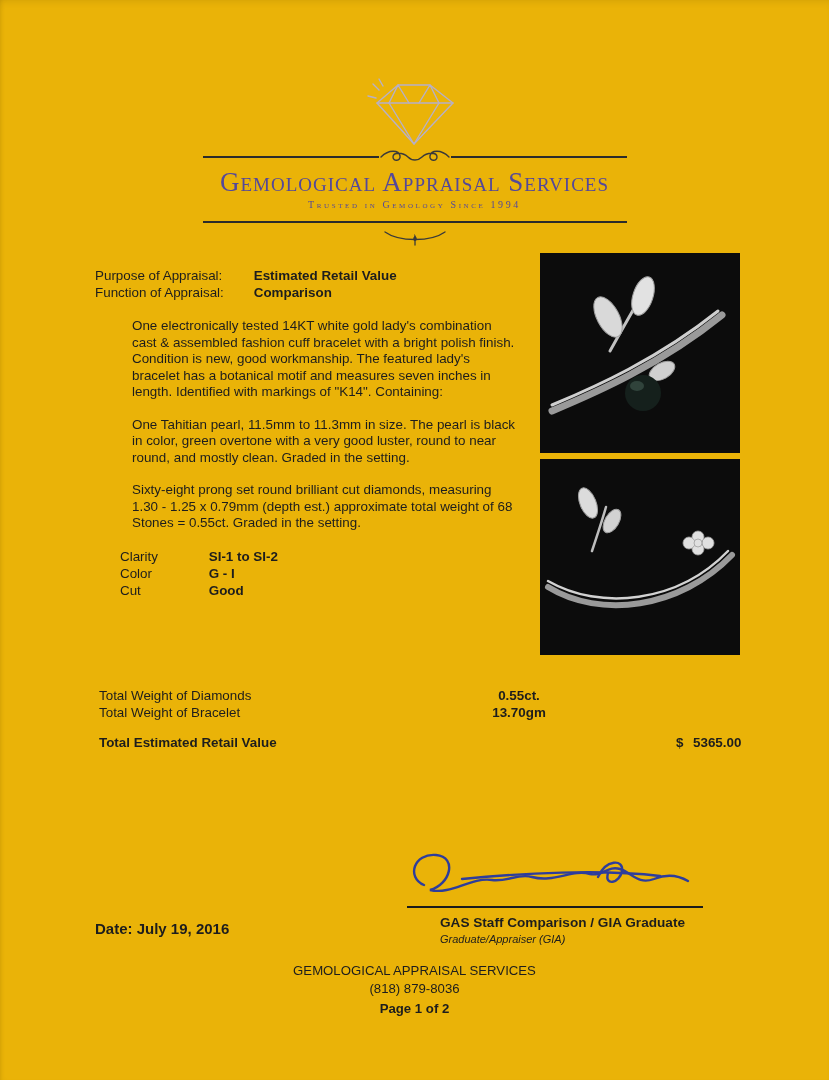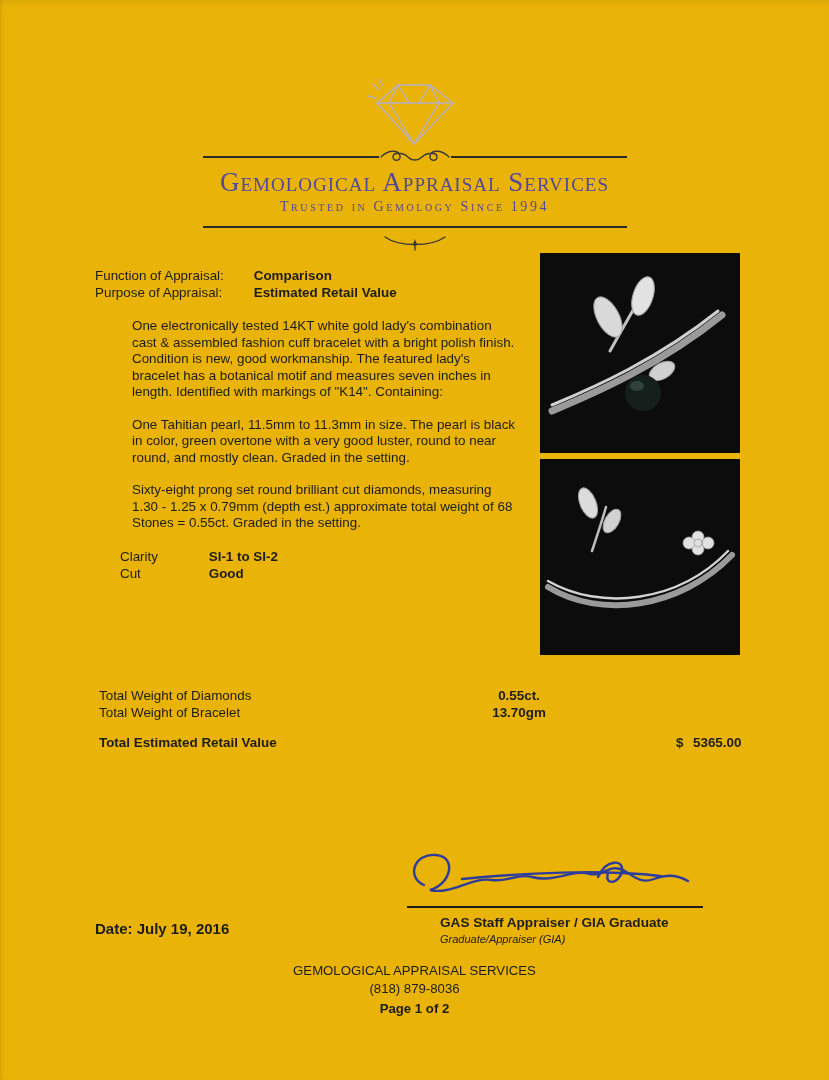--- a/index.html
+++ b/index.html
@@ -35,21 +35,21 @@
     font-variant: small-caps;
     font-size: 27px;
     letter-spacing: 1px;
     color: var(--brand_purple, #54489a);
     white-space: nowrap;
   }
   .tagline {
     margin: 1px 0 5px 0;
     font-family: "Liberation Serif", serif;
     font-variant: small-caps;
-    font-size: 14px;
+    font-size: 10px;
     letter-spacing: 2.6px;
     color: var(--brand_purple, #54489a);
     white-space: nowrap;
   }
   .flourish-wrap { margin-top: 1px; }
 
   
   .body-copy {
     position: absolute;
     left: 95px;
@@ -136,37 +136,41 @@
     <div class="flourish-wrap">
       <svg width="64" height="18" viewBox="0 0 64 18">
         <path d="M2 2 C16 12 48 12 62 2 M32 6 C28 12 36 12 32 6 L32 15" fill="none" stroke="#3a3a3a" stroke-width="1.3" stroke-linecap="round"></path>
       </svg>
     </div>
   </header>
 
   <section class="body-copy">
     <div class="kv-group">
       <div class="kv-row">
+        <span class="kv-label">Purpose of Appraisal:</span>
+        <span class="kv-value">Estimated Retail Value</span>
+      </div>
+      <div class="kv-row">
         <span class="kv-label">Function of Appraisal:</span>
         <span class="kv-value">Comparison</span>
-      </div>
-      <div class="kv-row">
-        <span class="kv-label">Purpose of Appraisal:</span>
-        <span class="kv-value">Estimated Retail Value</span>
       </div>
     </div>
 
     <p class="para">One electronically tested 14KT white gold lady's combination cast &amp; assembled fashion cuff bracelet with a bright polish finish. Condition is new, good workmanship. The featured lady's bracelet has a botanical motif and measures seven inches in length. Identified with markings of "K14".  Containing:</p>
     <p class="para">One Tahitian pearl, 11.5mm to 11.3mm in size. The pearl is black in color, green overtone with a very good luster, round to near round, and mostly clean. Graded in the setting.</p>
     <p class="para">Sixty-eight prong set round brilliant cut diamonds, measuring 1.30 - 1.25 x 0.79mm (depth est.) approximate total weight of 68 Stones = 0.55ct. Graded in the setting.</p>
 
     <div class="grade-table">
       <div class="grade-row">
         <span class="g-label">Clarity</span>
         <span class="g-value">SI-1 to SI-2</span>
+      </div>
+      <div class="grade-row">
+        <span class="g-label">Color</span>
+        <span class="g-value">G - I</span>
       </div>
       <div class="grade-row">
         <span class="g-label">Cut</span>
         <span class="g-value">Good</span>
       </div>
     </div>
   </section>
 
   <figure class="photo photo-1">
     <svg viewBox="0 0 200 200">
@@ -224,21 +228,21 @@
 
   <svg class="signature-svg" width="296" height="64" viewBox="0 0 296 64">
     <g fill="none" stroke="#2e3d9b" stroke-width="2.4" stroke-linecap="round">
       <path d="M22 42 C4 34 12 10 34 12 C56 14 48 42 28 47 C50 52 68 34 90 37 C106 39 116 30 130 34 C152 40 170 26 188 31 C200 34 206 22 218 26 C230 30 236 42 252 36 C264 31 276 32 286 38"></path>
       <path d="M196 34 C204 16 222 16 220 28 C218 40 202 44 206 30"></path>
       <path d="M60 36 C120 30 200 26 258 33"></path>
     </g>
   </svg>
   <div class="sig-line"></div>
   <div class="date-label">Date: July 19, 2016</div>
-  <div class="appraiser">GAS Staff Appraiser / GIA Graduate</div>
+  <div class="appraiser">GAS Staff Comparison / GIA Graduate</div>
   <div class="credential">Graduate/Appraiser (GIA)</div>
 
   <footer class="footer">
     <div>GEMOLOGICAL APPRAISAL SERVICES</div>
     <div>(818) 879-8036</div>
     <div class="page-num">Page 1 of 2</div>
   </footer>
 
 </div>
 

